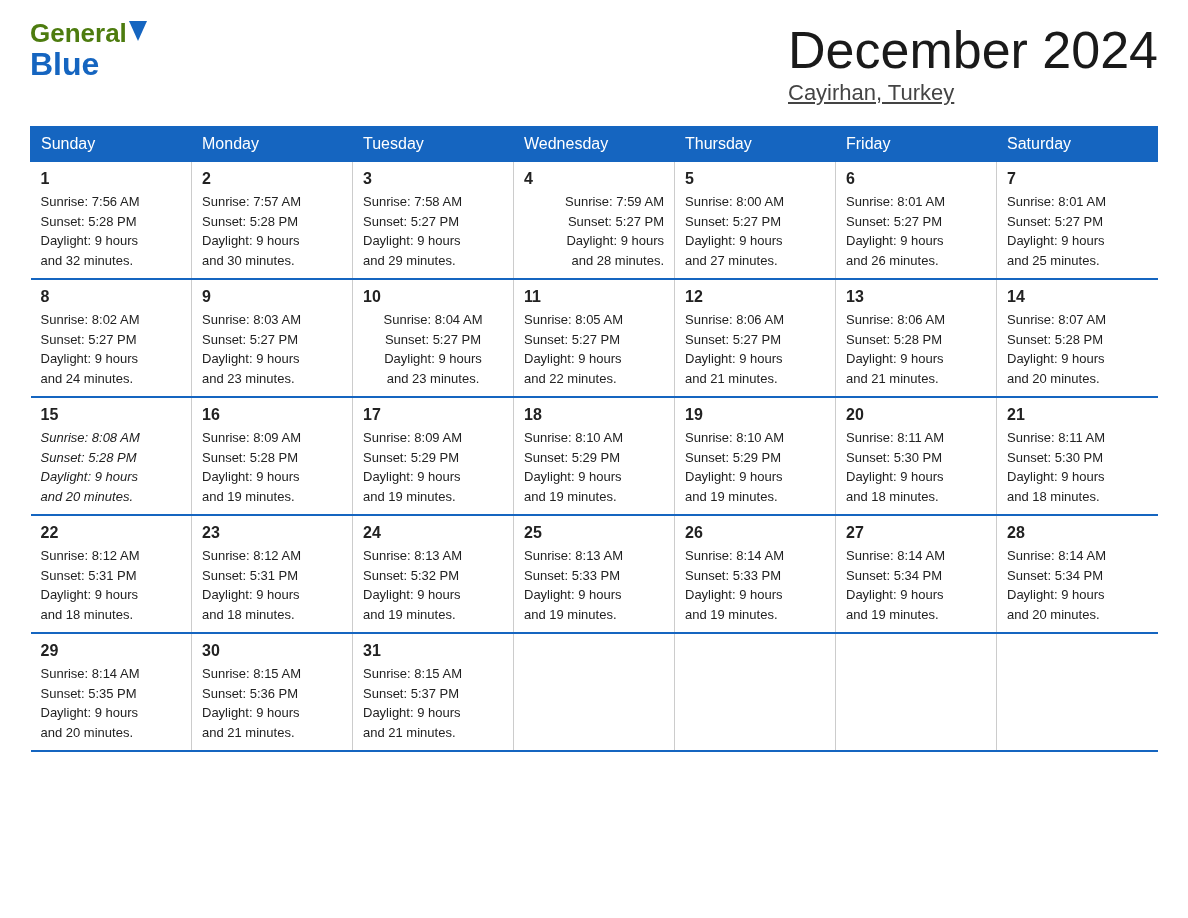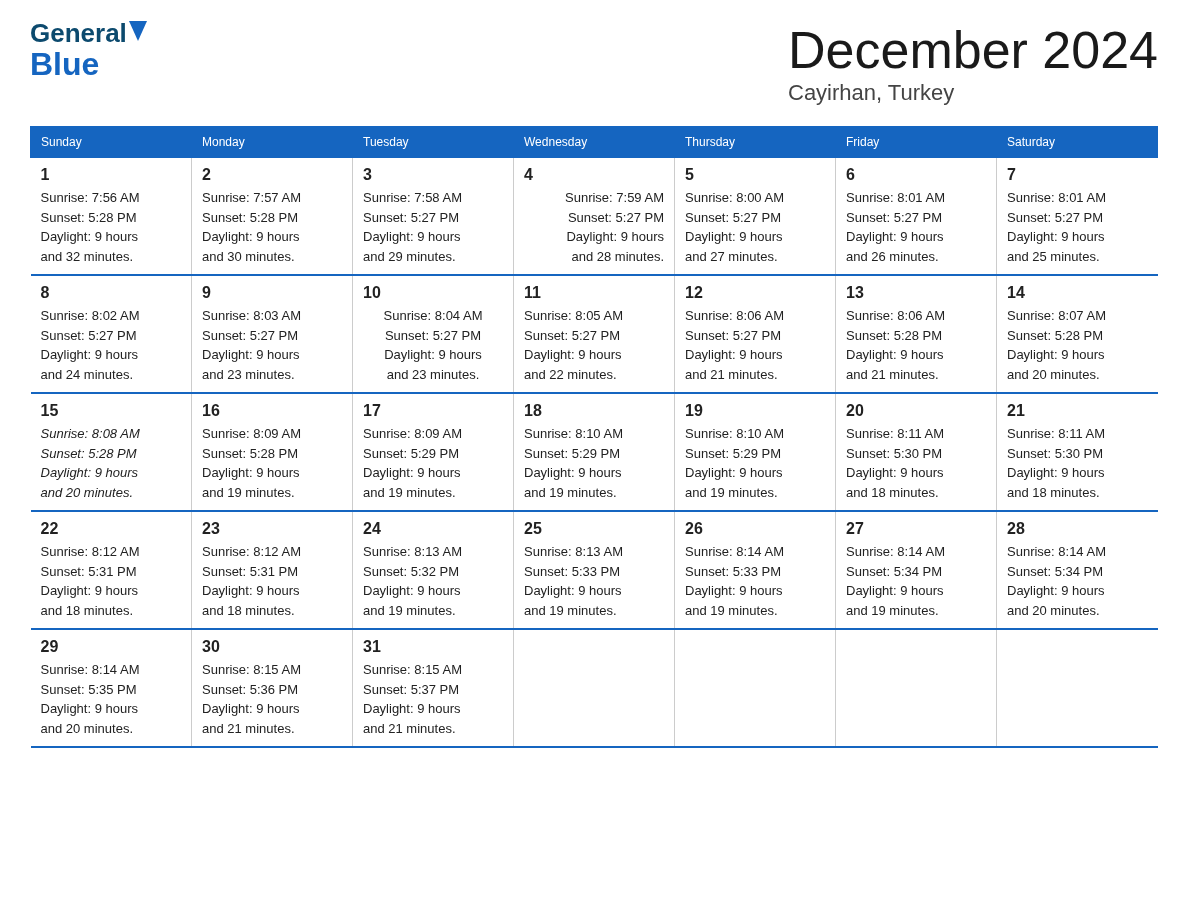--- a/index.html
+++ b/index.html
@@ -17,51 +17,52 @@
       margin-bottom: 20px;
     }
     .logo {
       display: flex;
       flex-direction: column;
       align-items: flex-start;
     }
     .logo-text {
       font-size: 26px;
       font-weight: bold;
-      color: #0c4a6e;
+      color: #4d7c0f;
       line-height: 1;
     }
     .logo-line2 {
       font-size: 32px;
       font-weight: bold;
       color: #1565c0;
     }
     .title-section {
       text-align: left;
     }
     .month-title {
       font-size: 52px;
       font-weight: normal;
       color: #1a1a1a;
     }
     .location {
       font-size: 22px;
       color: #444;
+      text-decoration: underline;
     }
     table {
       width: 100%;
       border-collapse: collapse;
       table-layout: fixed;
     }
     thead tr {
       background-color: #1565c0;
     }
     thead th {
       color: #fff;
-      font-size: 12px;
+      font-size: 16px;
       font-weight: normal;
       padding: 8px 10px;
       text-align: left;
       border: 1px solid #1565c0;
     }
     tbody tr {
       border-bottom: 2px solid #1565c0;
     }
     tbody td {
       vertical-align: top;

